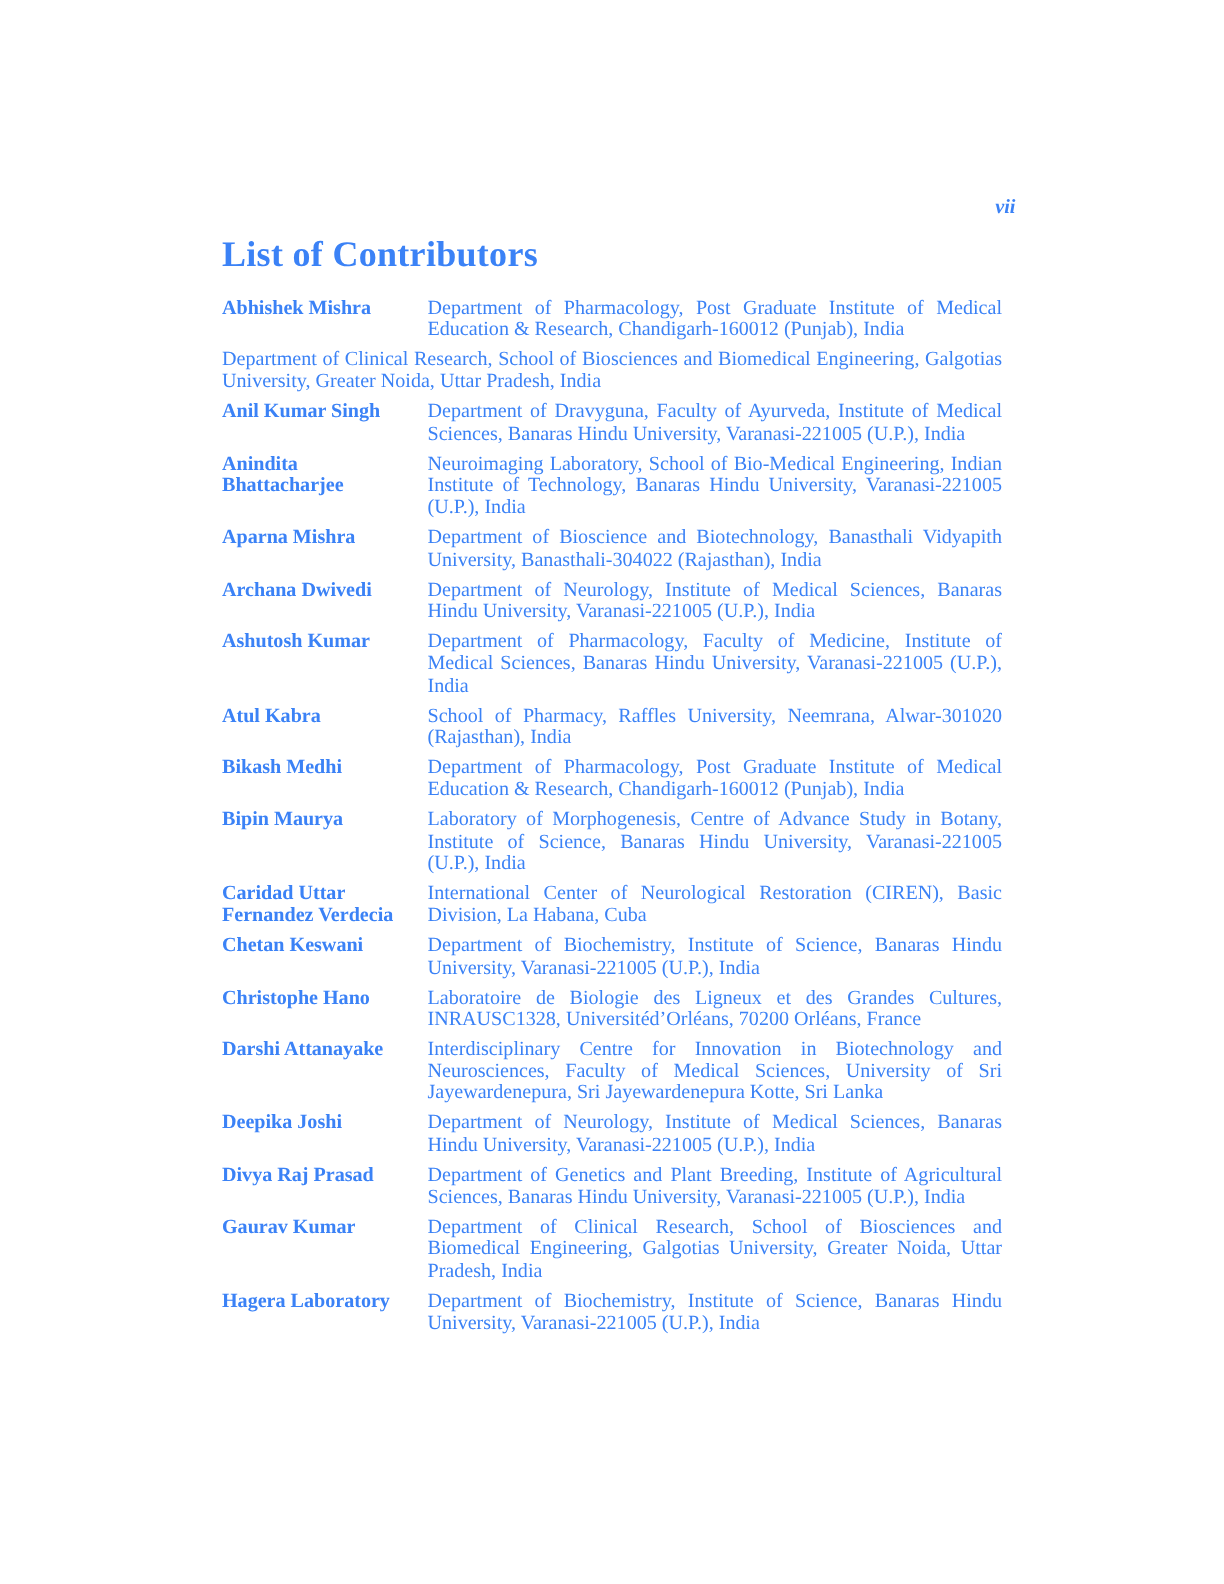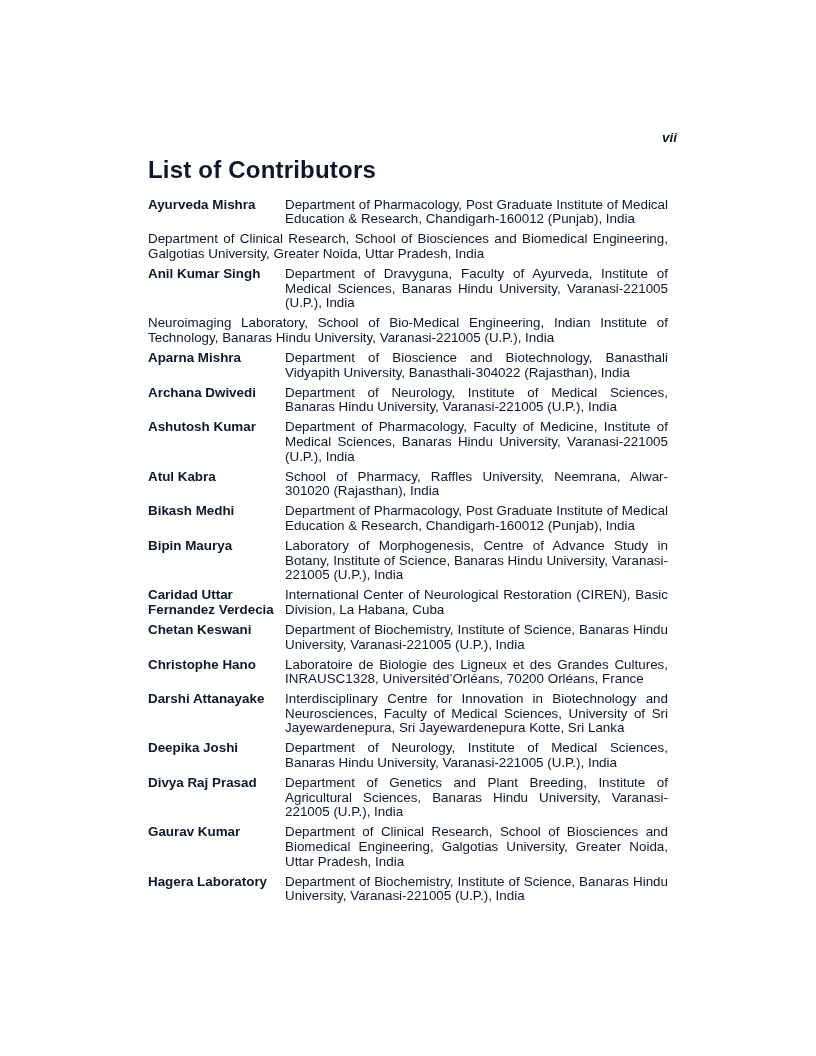--- a/index.html
+++ b/index.html
@@ -5,22 +5,22 @@
   html, body {
     margin: 0;
     padding: 0;
     background: #ffffff;
   }
   .page {
     position: relative;
     width: 816px;
     height: 932px;
     background: #ffffff;
-    font-family: Liberation Sans, sans-serif;
-    color: #0f172a;
+    font-family: Liberation Serif, serif;
+    color: #3b82f6;
     overflow: hidden;
   }
   .folio {
     position: absolute;
     top: 130px;
     right: 139px;
     font-size: 13.5px;
     font-weight: bold;
     font-style: italic;
     line-height: 15px;
@@ -66,34 +66,35 @@
 <body>
 
 <div class="page">
   <div class="folio">vii</div>
 
   <main class="content">
     <h1 class="title">List of Contributors</h1>
 
     <div class="list" id="contrib-list">
   <div class="entry">
-    <div class="name">Ayurveda Mishra</div>
+    <div class="name">Abhishek Mishra</div>
     <div class="aff">Department of Pharmacology, Post Graduate Institute of Medical Education &amp; Research, Chandigarh-160012 (Punjab), India</div>
   </div>
 
   <div class="entry">
     <div class="aff">Department of Clinical Research, School of Biosciences and Biomedical Engineering, Galgotias University, Greater Noida, Uttar Pradesh, India</div>
   </div>
 
   <div class="entry">
     <div class="name">Anil Kumar Singh</div>
     <div class="aff">Department of Dravyguna, Faculty of Ayurveda, Institute of Medical Sciences, Banaras Hindu University, Varanasi-221005 (U.P.), India</div>
   </div>
 
   <div class="entry">
+    <div class="name">Anindita Bhattacharjee</div>
     <div class="aff">Neuroimaging Laboratory, School of Bio-Medical Engineering, Indian Institute of Technology, Banaras Hindu University, Varanasi-221005 (U.P.), India</div>
   </div>
 
   <div class="entry">
     <div class="name">Aparna Mishra</div>
     <div class="aff">Department of Bioscience and Biotechnology, Banasthali Vidyapith University, Banasthali-304022 (Rajasthan), India</div>
   </div>
 
   <div class="entry">
     <div class="name">Archana Dwivedi</div>

